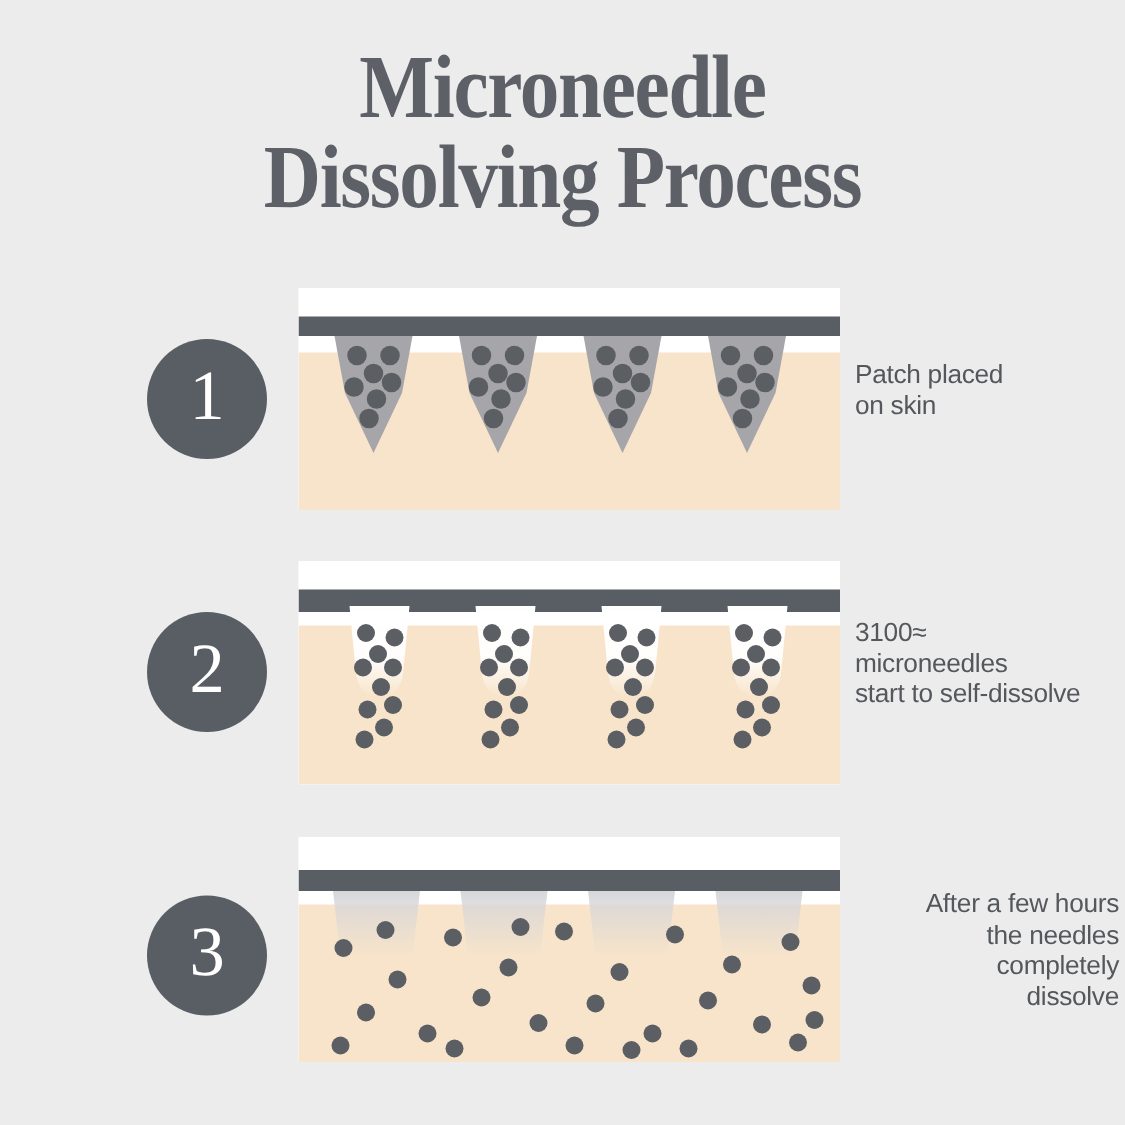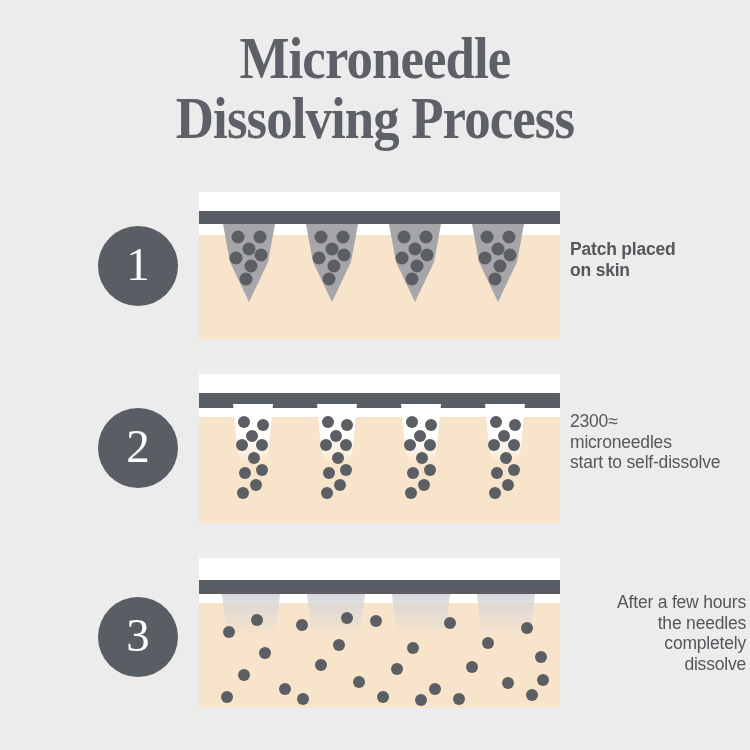--- a/index.html
+++ b/index.html
@@ -37,21 +37,21 @@
   .panel svg{display:block;width:100%;height:100%;}
   .skin-rect{fill:var(--skin);}
   .bar-rect{fill:var(--bar);}
   .needle-body{fill:var(--needle);}
   .dot{fill:var(--dot);}
   .caption{
     position:absolute;left:570px;width:176px;
     white-space:pre-line;color:var(--caption);
     font-size:17.5px;line-height:20.5px;letter-spacing:-0.2px;
   }
-  .caption.c1{top:239px;font-weight:bold;} .caption.c2{top:411px;} .caption.c3{top:592px;text-align:right;}
+  .caption.c1{top:239px;} .caption.c2{top:411px;} .caption.c3{top:592px;text-align:right;}
 </style>
 </head>
 <body>
 
 <div class="title">Microneedle
 Dissolving Process</div>
 
 <div class="badge b1">
   <span>1</span>
 </div>
@@ -106,21 +106,21 @@
       </g>
     </defs>
     <rect class="skin-rect" x="0" y="43" width="361" height="106"></rect>
     <rect class="bar-rect" x="0" y="19" width="361" height="15"></rect>
     <use href="#needle2" x="54"></use>
     <use href="#needle2" x="138"></use>
     <use href="#needle2" x="222"></use>
     <use href="#needle2" x="306"></use>
   </svg>
 </div>
-<div class="caption c2">2300≈
+<div class="caption c2">3100≈
 microneedles
 start to self-dissolve</div>
 
 <div class="badge b3">
   <span>3</span>
 </div>
 <div class="panel p3">
   <svg viewBox="0 0 361 150">
     <defs>
       <linearGradient id="fadeGray" x1="0" y1="0" x2="0" y2="1">

